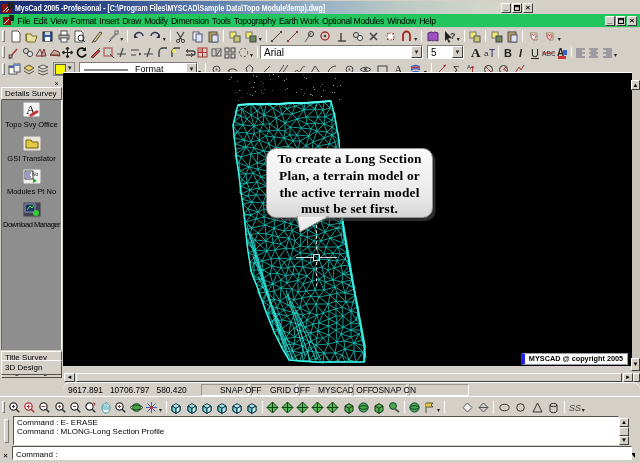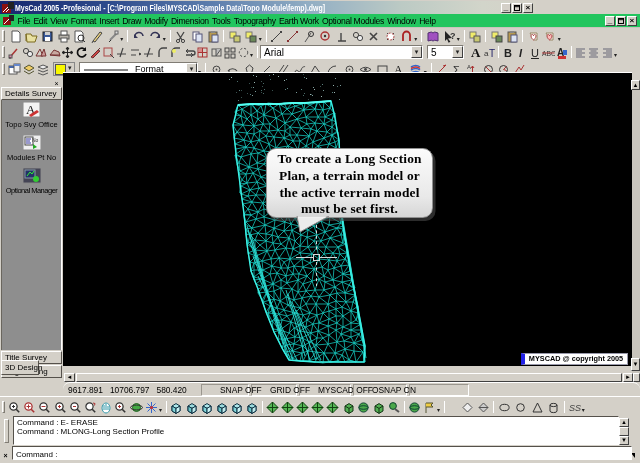--- a/index.html
+++ b/index.html
@@ -600,37 +600,41 @@
 
 <div class="abs" style="left:0;top:78px;width:63px;height:318px;background:#d4d0c8"></div>
 <div class="abs" style="left:52px;top:80px;width:9px;height:8px;font-size:7px;line-height:7px;text-align:center;color:#000">×</div>
 <div class="phdr abs" style="left:1px;top:87px;width:61px">Details Survey</div>
 <div class="abs" style="left:1px;top:100px;width:61px;height:250px;background:#8e8e8e;border-left:1px solid #6a665e;border-right:1px solid #fff">
   <div class="pitem" style="margin-top:2px"><svg width="17" height="16">
         <rect x="0" y="0" width="17" height="15" fill="#f4f4f4" stroke="#888"></rect>
         <text x="3" y="12" font-size="13" font-family="Liberation Serif" fill="#111">A</text>
         <path d="M6 13l8-5 2 2-8 5z" fill="#c33"></path>
       </svg><div>Topo Svy Office</div></div>
+  <div class="pitem" style="margin-top:7px"><svg width="18" height="16">
+        <rect x="0" y="0" width="18" height="15" fill="#e8e4da" stroke="#888"></rect>
+        <path d="M3 4h5l1 2h6v6H3z" fill="#e0c840" stroke="#776010"></path>
+      </svg><div>GSI Translator</div></div>
   <div class="pitem" style="margin-top:6px"><svg width="18" height="16">
         <rect x="0" y="0" width="18" height="15" fill="#f0f0f0" stroke="#888"></rect>
         <rect x="2" y="2" width="8" height="8" fill="#fff" stroke="#444"></rect>
         <path d="M3 4h5M3 6h4M3 8h5" stroke="#339"></path>
         <path d="M10 9l4 3-4 2z" fill="#2a2"></path>
         <text x="9" y="7" font-size="5" fill="#333">No</text>
       </svg><div>Modules Pt No</div></div>
   <div class="pitem" style="margin-top:6px"><svg width="18" height="16">
         <rect x="0" y="0" width="18" height="15" fill="#445" stroke="#888"></rect>
         <rect x="2" y="2" width="10" height="8" fill="#236" stroke="#89a"></rect>
         <path d="M4 8l3-4 2 2 2-3" stroke="#3e3" fill="none"></path>
         <circle cx="13" cy="11" r="3" fill="#3c3"></circle>
-      </svg><div style="letter-spacing:-0.5px;white-space:nowrap">Optional Manager</div></div>
+      </svg><div style="letter-spacing:-0.5px;white-space:nowrap">Download Manager</div></div>
 </div>
 <div class="phdr abs" style="left:1px;top:351px;width:61px">Title Survey</div>
 <div class="phdr abs" style="left:1px;top:365px;width:61px">Engineering</div>
-<div class="phdr abs" style="left:1px;top:360px;width:38px;height:15px;line-height:14px">3D Design</div>
+<div class="phdr abs" style="left:1px;top:360px;width:61px;height:15px;line-height:14px">3D Design</div>
 
 <div id="canvas" class="abs">
 <svg width="569" height="294" viewBox="63 79 569 294">
 <path d="M282 326L291 328M304 116L292 120M336 154L335 148M348 259L346 250M342 361L338 367M285 129L292 120M293 280L286 282M291 230L284 237M346 250L344 241M270 312L263 308M300 331L306 333M263 293L256 290M312 260L319 265M289 244L295 247M286 351L285 345M330 244L321 247M298 156L305 163M247 125L243 131M237 170L240 177M331 164L321 167M292 180L285 187M335 359L338 367M348 259L347 259M324 260L317 253M354 295L355 294M343 232L341 229M281 250L275 256M254 132L258 125M316 310L323 319M263 293L262 285M274 234L272 241M312 287L315 296M269 137L263 130M240 190L241 192M270 280L262 285M262 306L258 299M282 354L285 345M250 241L248 249M260 137L269 137M352 281L343 280M269 137L266 142M354 349L359 340M266 201L275 203M326 253L321 247M293 147L284 144M318 108L317 108M274 305L263 308M350 277L352 281M329 325L319 329M317 241L325 238M325 238L321 247M251 148L254 140M343 280L341 272M264 157L269 150M276 124L282 120M335 293L330 301M288 152L284 144M330 244L343 249M304 116L310 111M266 247L273 249M337 348L344 347M291 167L293 174M305 163L312 156M247 125L241 122M282 197L291 191M288 274L284 268M351 343L359 340M298 156L290 159M302 304L298 298M347 259L340 260M244 220L248 215M304 182L306 190M362 336L361 330M279 110L284 109M295 224L291 230M362 346L354 349M267 257L256 262M307 243L314 247M319 265L329 266M282 197L275 203M317 241L314 232M342 361L345 355M243 210L244 220M281 294L287 289M250 241L246 235M282 326L280 336M259 146L266 142M279 264L281 274M249 173L257 169M343 232L342 221M287 322L295 319M247 189L250 196M295 319L291 328M340 170L330 171M323 184L328 193M329 368L323 369M236 160L246 153M271 217L270 206M271 178L269 185M346 308L355 301M257 117L258 125M288 222L280 223M336 307L328 310M263 276L262 267M320 190L317 181M339 146L338 138M310 171L304 175M235 150L234 144M285 228L280 223M354 295L349 291M318 152L320 161M265 231L274 234M365 352L365 368M295 319L303 321M252 234L246 228M302 359L303 367M275 226L265 231M294 306L298 298M291 198L291 191M247 139L244 146M312 192L317 181M279 320L277 314M250 268L251 277M282 197L275 196M340 170L340 158M341 241L330 244M287 289L298 286M328 193L330 186M341 241L343 235M340 158L339 146M324 203L328 193M317 321L313 330M306 152L312 156M276 154L271 158M233 131L237 138M340 158L336 154M354 349L345 355M341 210L342 215M237 138L234 144M340 170L340 180M258 218L251 221M240 177L249 173M256 225L258 218M339 146L336 154M259 146L269 150M235 161L239 169M340 170L338 164M282 354L284 358M314 275L312 287M252 110L261 112M317 344L318 337M257 117L251 121M337 137L332 141M295 112L302 110M298 179L304 182M349 271L341 272M253 179L249 173M281 250L273 249M282 171L293 174M342 361L335 359M351 343L341 340M302 304L311 302M264 223L275 226M266 247L272 241M263 209L271 217M284 316L279 320M336 307L342 313M338 164L330 171M318 108L323 116M310 184L310 171M292 236L284 237M270 130L263 130M326 157L318 152M270 280L273 290M258 239L252 234M254 269L262 267M330 244L337 234M337 329L343 322M285 228L274 234M329 325L329 317M294 272L303 273M291 230L292 236M358 319L358 312M315 129L324 130M277 279L286 282M299 232L291 230M333 286L324 282M331 107L317 108M242 115L251 121M259 146L260 137M281 274L277 279M246 153L251 160M341 340L344 347M346 250L347 259M306 152L305 163M287 322L282 326M295 112L304 116M294 350L295 343M324 296L325 288M282 197L291 198M295 224L303 221M315 296L311 302M270 328L268 319M332 178L324 176M345 368L356 368M291 167L298 163M324 203L335 195M331 164L320 161M266 110L268 109M332 126L335 119M312 287L319 285M322 273L329 266M292 180L298 179M295 213L301 210M351 336L343 333M265 231L252 234M271 178L264 170M344 241L343 249M301 134L307 130M271 178L261 183M237 170L239 169M244 146L251 148M246 153L241 163M309 204L301 210M324 176L321 167M279 110L282 120M359 320L361 330M264 223L256 225M267 298L258 299M349 291L355 294M338 209L336 202M236 160L241 163M289 366L300 367M315 115L317 108M264 170L267 164M264 157L254 154M330 368L338 367M276 154L279 161M324 260L319 265M251 110L251 121M317 241L307 243M339 190L340 187M263 209L252 208M340 158L331 164M300 194L291 191M290 265L300 259M300 337L295 343M317 344L311 339M237 138L244 146M247 250L255 256M256 225L252 234M260 137L263 130M284 180L277 180M272 168L267 164M298 179L304 175M269 185L267 192M291 167L290 159M237 170L239 180M339 146L335 148M274 305L274 297M266 240L274 234M349 268L348 259M241 200L240 199M234 141L237 138M363 358L354 357M269 137L278 136M311 217L303 221M289 339L285 345M330 244L325 238M271 178L272 168M275 210L282 216M356 304L355 301M263 209L266 201M340 158L338 164M337 267L334 274M324 359L316 358M341 229L329 231M294 334L291 328M294 306L286 303M264 170L258 175M298 156L300 147M309 204L304 199M294 350L302 344M323 184L320 190M235 161L241 163M310 319L303 321M245 230L246 240M267 257L271 265M343 280L349 271M330 223L334 215M327 138L324 130M272 168L279 161M246 240L247 250M341 210L340 200M351 343L354 349M282 171L272 168M310 348L303 352M340 200L339 190M247 139L254 132M307 243L308 236M324 296L335 293M285 345L295 343M290 141L290 133M336 307L330 301M280 307L277 314M304 199L298 203M276 124L278 136M362 336L362 346M254 283L263 276M318 108L324 108M304 199L314 199M350 277L349 271M300 331L291 328M302 344L311 339M253 179L246 180M341 229L337 234M299 232L301 241M258 175L257 169M342 361L349 366M291 191L296 187M286 282L288 274M315 129L307 130M349 268L349 271M256 201L259 194M305 109L302 110M285 187L291 191M325 123L324 130M340 170L338 173M270 328L273 335M330 244L326 253M294 350L286 351M331 107L330 114M318 337L329 341M319 329L313 330M308 253L307 243M300 331L300 337M351 317L351 329M241 192L240 199M295 213L298 203M285 129L285 137M300 194L291 198M331 164L336 154M328 276L334 274M258 159L267 164M353 308L355 301M263 308L267 298M301 134L290 133M254 286L254 283M312 163L305 163M316 351L310 348M288 152L279 161M294 306L292 295M305 109L304 116M319 285L325 288M295 112L292 120M291 198L298 203M351 336L359 340M236 121L241 122M330 368L335 359M341 340L343 333M311 217L317 219M330 223L327 216M309 142L313 148M247 250L248 259M308 357L309 367M242 186L246 180M285 129L278 136M284 144L278 136M293 280L298 286M248 259L250 268M337 234L343 235M345 368L338 367M282 354L286 351M279 161L290 159M287 289L281 286M340 180L340 187M341 241L343 249M266 201L259 194M251 148L254 154M253 179L261 183M292 120L297 125M307 243L301 241M324 359L335 359M284 144L276 154M248 259L255 256M263 293L258 299M301 134L297 125M342 313L343 322M270 130L278 136M256 201L252 208M300 337L294 334M274 234L284 237M282 120L287 115M266 318L270 328M290 141L285 137M301 241L308 236M333 259L337 267M321 227L317 219M310 223L321 227M314 275L310 269M290 265L286 254M266 247L267 257M354 295L355 301M334 215L342 215M303 321L300 314M343 232L343 235M241 122L235 118M329 368L338 367M256 290L262 285M317 108L310 111M292 180L291 191M312 163L321 167M276 189L277 180M331 107L324 108M310 223L303 221M256 201L263 209M306 152L300 147M325 288L324 282M314 232L305 229M278 243L284 237M259 146L254 140M337 267L345 265M337 348L329 341M340 180L338 173M281 274L284 268M310 223L311 217M335 293L345 299M306 310L316 310M234 128L243 131M302 304L300 314M307 130L311 135M274 305L267 298M306 123L307 130M310 184L317 181M301 210L313 209M274 143L269 137M292 109L302 110M320 161L321 167M266 247L258 239M286 351L292 357M317 137L313 148M294 272L293 280M345 355L354 357M253 179L258 175M341 241L337 234M300 252L301 241M285 187L282 197M289 366L292 364M267 257L275 256M274 338L282 354M254 132L254 140M272 327L268 319M282 354L289 366M315 368L323 369M263 276L272 272M305 109L292 109M299 232L292 236M294 272L290 265M281 294L286 303M310 171L316 174M361 330L351 336M309 204L313 209M300 252L293 255M349 366L354 357M312 287L307 282M278 345L280 336M317 253L314 247M321 227L325 238M294 306L300 314M308 357L316 358M272 272L270 280M234 128L241 122M346 308L345 299M273 290L267 298M332 178L330 171M300 331L294 334M266 201L270 206M307 282L298 286M328 310L323 319M298 286L299 280M341 272L345 265M285 187L277 180M326 157L336 154M267 257L262 267M328 276L324 282M319 212L317 204M288 311L280 307M335 293L325 288M309 142L297 141M311 217L301 210M258 239L265 231M279 110L273 114M323 319L329 317M302 359L303 352M310 223L317 219M324 203L319 212M250 196L259 194M324 296L315 296M314 247L321 247M347 259L338 253M245 230L246 228M332 133L324 130M289 244L286 254M273 290L262 285M266 318L263 308M254 132L251 121M312 287L306 297M330 223L329 231M267 192L275 196M257 117L251 110M348 259L345 265M296 187L306 190M242 205L252 208M266 201L275 196M345 265L340 260M299 170L293 174M290 265L302 265M334 274L341 272M324 144L327 138M305 163L298 163M235 150L236 155M246 153L236 155M310 171L305 163M311 339L310 348M358 319L356 326M319 285L324 282M252 110L257 117M300 367L309 367M281 294L292 295M236 160L236 155M333 259L326 253M314 275L319 265M319 212L313 209M317 241L314 247M251 160L258 159M314 199L312 192M323 184L330 186M274 297L281 294M286 351L284 358M300 252L295 247M319 303L324 296M333 259L340 260M342 221L339 221M274 338L280 336M297 141L290 133M251 277L254 286M346 250L338 253M263 209L258 218M248 215L252 208M336 154L329 150M304 199L312 192M324 144L332 141M313 330L306 333M300 367L302 359M267 257L273 249M328 350L316 351M336 322L337 329M311 339L306 333M255 256L255 246M317 364L323 369M328 350L323 344M247 139L243 131M324 108L330 114M282 216L288 215M275 226L271 217M288 215L288 222M292 236L301 241M244 220L251 221M309 142L317 137M275 256L286 254M251 277L254 283M317 253L312 260M268 319L277 314M246 228L251 221M278 243L281 250M342 288L345 299M304 182L304 175M294 306L302 304M302 359L292 357M338 209L329 210M246 240L250 241M279 264L286 254M309 367L316 358M256 225L265 231M338 164L331 164M267 192L261 183M257 188L253 179M349 366L356 368M260 137L254 140M270 280L277 279M324 203L336 202M324 144L313 148M304 199L301 210M365 352L354 349M281 274L272 272M300 337L311 339M244 220L244 221M272 327L273 335M288 152L276 154M308 357L303 367M354 349L344 347M312 163L310 171M262 267L256 262M310 171L321 167M345 368L342 361M291 167L282 171M347 259L345 265M251 277L254 276M247 139L251 148M318 108L315 115M328 332L329 341M323 184L332 178M258 239L266 240M306 123L297 125M317 344L316 351M294 272L302 265M333 259L329 266M315 129L317 137M295 112L287 115M342 313L336 315M301 134L311 135M309 142L301 134M298 179L296 187M312 192L322 196M243 210L248 215M317 344L323 344M324 176L330 171M272 168L271 158M292 109L284 109M249 173L246 180M351 343L344 347M238 111L235 118M319 212L329 210M262 306L266 318M337 137L336 128M241 200L242 205M300 331L307 326M282 197L282 209M299 170L298 163M309 142L306 152M343 280L333 286M319 303L316 310M351 317L353 308M330 368L324 359M250 268L256 262M352 286L342 288M258 218L264 215M274 305L280 307M257 117L261 112M295 224L299 232M317 253L321 247M235 150L244 146M246 153L244 146M234 141L234 144M310 184L312 192M271 178L282 171M306 152L298 156M265 231L266 240M300 331L295 319M287 289L292 295M324 296L319 285M284 316L295 319M274 143L266 142M258 125L251 121M299 170L305 163M252 234L246 235M315 115L318 123M247 125L251 121M322 196L317 204M325 123L330 114M263 276L254 269M328 310L330 301M328 332L337 329M279 264L271 265M319 303L328 310M308 357L316 351M303 273L299 280M275 210L270 206M246 153L254 154M292 120L282 120M336 322L329 325M324 144L329 150M292 236L295 247M315 368L309 367M341 229L339 221M275 210L275 203M285 228L284 237M332 133L327 138M285 129L290 133M340 180L340 180M324 130L317 137M258 175L249 173M266 110L261 112M339 146L332 141M306 333L307 326M264 223L258 218M271 178L277 180M306 297L303 290M338 209L334 215M304 116L302 110M252 208L248 202M310 269L319 265M291 205L282 209M356 304L358 312M302 265L300 259M270 312L277 314M332 133L332 141M274 143L269 150M293 147L290 141M319 303L311 302M332 178L338 173M238 111L242 115M310 319L316 310M264 223L265 231M304 116L297 125M334 119L331 108M344 241L341 241M272 327L279 320M284 316L288 311M299 170L298 179M263 209L264 215M285 129L297 125M317 241L321 247M310 184L316 174M269 185L261 183M278 136L285 137M318 337L313 330M282 171L277 180M280 307L286 303M269 150L266 142M243 210L252 208M274 297L267 298M271 178L258 175M250 268L254 269M233 131L234 128M292 295L298 286M259 146L254 154M293 255L295 247M334 119L332 126M288 152L293 147M313 330L307 326M307 282L303 290M343 232L337 234M245 230L244 221M337 348L336 336M240 177L246 180M274 305L277 314M310 184L306 190M327 216L329 210M300 252L307 243M351 317L342 313M241 200L248 202M277 279L281 286M334 119L325 123M257 117L264 121M346 250L343 249M254 286L256 290M306 297L298 298M276 189L285 187M258 239L250 241M317 241L308 236M337 137L332 133M284 109L287 115M315 115L323 116M314 275L324 282M332 178L330 186M300 331L303 321M244 221L251 221M264 121L276 124M254 286L262 285M338 209L342 215M268 319L270 312M328 350L324 359M330 244L338 253M250 241L255 246M269 185L277 180M284 144L285 137M297 141L301 134M329 231L321 227M263 276L270 280M289 244L278 243M353 308L358 312M290 133L285 137M282 197L291 205M328 332L318 337M326 157L320 161M317 364L309 367M339 190L330 186M281 294L273 290M318 337L319 329M337 267L341 272M266 110L264 121M323 116L330 114M323 184L317 181M276 189L267 192M255 256L260 251M300 367L303 367M310 319L306 310M324 260L326 253M335 293L337 299M315 129L318 123M336 336L329 341M336 307L346 308M274 143L284 144M308 253L317 253M267 192L259 194M326 253L338 253M239 180L246 180M278 243L274 234M356 368L364 368M316 174L321 167M335 148L332 141M281 274L288 274M295 213L291 205M254 283L254 276M319 212L327 216M263 276L262 285M345 299L337 299M297 141L290 141M240 190L240 199M291 205L298 203M315 115L304 116M303 321L307 326M291 198L291 205M247 189L246 180M352 286L355 294M247 189L241 192M342 221L341 229M292 109L295 112M249 173L239 169M317 253L319 265M324 144L317 137M297 141L293 147M279 110L287 115M361 330L356 326M306 297L311 302M241 200L241 192M329 368L324 359M335 195L328 193M329 325L323 319M312 260L300 259M314 232L308 236M354 349L363 358M316 174L317 181M289 339L291 328M339 190L335 195M285 187L284 180M284 316L280 307M289 244L284 237M273 335L280 336M236 121L234 128M248 249L255 246M251 160L241 163M346 308L337 299M279 264L275 256M282 216L288 222M335 195L330 186M336 128L332 126M264 121L270 130M264 223L264 215M349 366L345 355M301 210L303 221M335 293L342 288M256 201L248 202M234 144L244 146M318 152L313 148M273 114L268 109M281 294L280 307M353 308L346 308M306 297L315 296M263 276L254 276M256 201L266 201M365 352L362 346M317 344L310 348M327 216L334 215M343 322L343 333M324 130L318 123M341 210L338 209M356 368L349 366M251 160L257 169M324 108L317 108M351 336L341 340M323 184L324 176M272 327L282 326M251 160L254 154M317 364L324 359M251 277L254 269M309 204L317 204M287 322L284 316M289 339L295 343M274 297L273 290M266 240L272 241M270 328L272 327M324 260L329 266M257 188L267 192M315 368L317 364M274 143L278 136M336 322L343 322M300 252L300 259M351 317L358 312M238 111L251 110M290 265L284 268M247 125L242 115M323 116L324 108M331 164L330 171M293 280L287 289M323 319L317 321M267 257L260 251M322 273L319 265M345 355L335 359M292 357L303 352M343 280L334 274M258 295L256 290M337 137L338 138M330 114L331 108M275 226L285 228M278 243L273 249M274 143L276 154M336 128L332 133M356 368L363 358M310 269L312 260M308 253L300 259M256 225L246 228M308 357L310 348M294 350L285 345M300 367L292 364M300 194L298 203M330 223L321 227M310 319L317 321M242 115L241 122M254 269L254 276M317 364L316 358M306 310L302 304M356 304L353 308M289 339L280 336M343 249L338 253M258 175L261 183M328 276L329 266M287 322L279 320M247 250L248 249M328 350L335 359M335 148L329 150M339 221L334 215M330 223L339 221M340 180L330 186M327 138L332 141M289 366L284 358M337 348L341 340M318 152L329 150M306 123L318 123M264 170L257 169M337 348L345 355M299 170L310 171M302 344L310 348M326 253L317 253M285 164L290 159M328 332L336 336M284 316L277 314M292 180L284 180M274 297L280 307M329 325L328 332M280 336L291 328M274 305L270 312M284 144L290 141M240 190L247 189M275 203L270 206M292 109L287 115M240 177L239 169M295 213L288 215M275 256L273 249M273 290L263 293M288 215L282 209M272 272L271 265M264 121L263 130M282 216L271 217M359 320L358 312M295 213L295 224M306 310L311 302M247 139L237 138M325 123L318 123M266 110L273 114M314 232L310 223M351 317L346 308M266 318L270 312M272 327L280 336M285 228L291 230M358 319L351 317M316 310L311 302M299 170L291 167M285 228L288 222M304 182L296 187M275 226L280 223M264 121L261 112M319 212L311 217M258 218L248 215M337 329L343 333M271 217L264 215M345 299L355 301M266 247L266 240M248 215L251 221M337 348L328 350M309 142L300 147M329 231L325 238M249 173L241 163M315 115L306 123M324 203L329 210M278 243L272 241M275 203L275 196M294 306L288 311M300 367L315 368M275 210L271 217M351 329L343 333M324 176L316 174M292 180L296 187M318 337L323 344M295 224L288 222M266 110L252 110M289 244L292 236M273 290L281 286M292 364L284 358M329 325L337 329M340 180L332 178M328 276L333 286M337 348L335 359M298 179L293 174M235 150L246 153M333 259L338 253M340 200L338 209M302 265L312 260M339 221L342 215M257 188L250 196M242 205L248 202M241 200L250 196M289 244L281 250M308 357L303 352M236 160L235 161M303 273L302 265M324 144L318 152M254 132L263 130M301 241L295 247M316 351L323 344M279 264L290 265M275 226L274 234M262 306L267 298M289 339L294 334M288 311L286 303M293 147L300 147M341 229L330 223M305 109L310 111M285 129L282 120M302 344L303 352M336 307L337 299M320 161L312 163M266 201L267 192M318 337L311 339M314 232L325 238M319 212L317 219M269 150L271 158M364 368L363 358M247 189L253 179M292 295L298 298M327 216L321 227M326 157L331 164M334 274L329 266M250 196L248 202M352 286L343 280M258 159L257 169M293 174L284 180M325 123L323 116M312 156L313 148M340 200L336 202M246 228L244 221M315 115L310 111M310 319L307 326M239 180L242 186M258 159L254 154M281 286L286 282M275 203L282 209M320 190L322 196M293 255L300 259M314 275L319 285M322 273L328 276M239 169L241 163M258 218L252 208M245 230L246 235M262 306L263 308M336 336L343 333M260 137L254 132M266 247L255 246M351 329L343 322M259 146L264 157M241 192L250 196M266 318L268 319M282 171L284 180M279 264L284 268M273 290L277 279M351 343L351 336M349 268L345 265M323 116L318 123M247 189L242 186M292 357L284 358M310 319L300 314M233 131L234 141M295 224L305 229M272 272L277 279M340 200L335 195M328 332L319 329M236 121L235 118M324 296L330 301M306 123L304 116M279 110L268 109M247 125L254 132M243 210L242 205M287 322L291 328M288 215L291 205M297 125L290 133M254 269L256 262M336 322L329 317M308 253L314 247M316 310L317 321M333 259L324 260M305 109L317 108M314 275L322 273M304 199L306 190M274 338L278 345M233 131L243 131M354 349L354 357M307 130L297 125M337 234L329 231M302 265L310 269M330 368L329 368M345 368L349 366M334 119L335 119M256 201L250 196M303 273L310 269M315 129L306 123M322 273L324 282M256 225L251 221M274 338L273 335M257 188L259 194M345 299L349 291M250 241L252 234M329 210L336 202M349 271L345 265M279 161L271 158M287 289L286 282M297 141L300 147M336 322L336 315M281 250L286 254M302 359L292 364M319 285L315 296M299 170L304 175M299 232L308 236M309 142L311 135M303 221L305 229M303 290L298 298M237 170L235 161M268 319L279 320M237 138L243 131M310 184L304 182M306 152L313 148M351 329L356 326M281 294L281 286M324 176L317 181M327 216L317 219M272 272L262 267M313 209L317 204M264 170L272 168M246 153L251 148M276 189L269 185M258 239L255 246M356 368L354 357M329 210L334 215M291 167L285 164M260 137L266 142M258 125L263 130M246 240L248 249M328 310L329 317M299 232L305 229M267 164L271 158M331 107L331 108M326 157L329 150M247 139L254 140M278 345L285 345M318 152L312 156M293 280L299 280M365 352L363 358M290 265L293 255M362 336L359 340M315 129L311 135M307 282L303 273M319 303L315 296M264 223L271 217M282 171L279 161M332 126L325 123M351 317L343 322M363 358L365 368M244 220L245 230M350 277L343 280M255 256L248 249M276 189L275 196M294 272L299 280M327 138L317 137M335 293L333 286M314 275L303 273M282 326L279 320M263 209L270 206M320 190L328 193M240 190L242 186M308 253L312 260M343 322L336 315M245 230L252 234M312 163L312 156M242 115L235 118M291 230L288 222M328 310L336 315M276 154L269 150M248 259L256 262M292 295L286 303M246 240L246 235M295 213L288 222M257 169L267 164M362 346L359 340M294 334L295 343M282 216L282 209M343 280L342 288M311 217L313 209M336 128L335 119M300 252L308 253M254 283L262 285M320 190L312 192M259 146L251 148M316 351L324 359M302 359L308 357M254 132L243 131M351 336L351 329M334 119L330 114M359 320L358 319M288 311L300 314M288 311L295 319M312 287L303 290M271 217L280 223M338 138L332 141M293 255L286 254M264 121L273 114M338 173L330 171M243 131L241 122M301 210L298 203M329 341L323 344M282 354L278 345M264 157L271 158M251 160L249 173M306 297L302 304M354 295L345 299M317 137L311 135M337 267L340 260M282 171L285 164M275 210L282 209M320 161L312 156M255 246L260 251M345 368L329 368M314 199L317 204M361 330L351 329M337 234L325 238M279 264L272 272M342 288L349 291M300 194L296 187M306 310L300 314M264 157L258 159M300 337L302 344M271 265L275 256M258 295L258 299M255 256L267 257M313 330L311 339M294 350L303 352M310 184L304 175M365 352L362 336M276 124L273 114M239 180L240 177M290 265L288 274M351 317L356 326M300 337L306 333M298 163L290 159M352 286L352 281M316 351L316 358M300 194L306 190M317 321L307 326M309 204L314 199M328 350L329 341M280 336L285 345M338 173L340 180M330 186L340 187M336 307L336 315M288 152L290 159M288 152L298 156M303 290L298 286M300 194L304 199M362 336L351 336M281 274L286 282M324 359L323 369M324 203L317 204M356 368L356 368M332 133L332 126M276 189L282 197M271 265L262 267M269 137L270 130M257 188L247 189M314 232L321 227M302 344L295 343M289 244L293 255M329 150L332 141M350 277L349 268M266 247L260 251M292 120L287 115M336 336L337 329M264 157L267 164M314 199L322 196M295 213L303 221M330 301L337 299M336 336L341 340M285 129L276 124M337 267L329 266M336 315L329 317M332 126L324 130M323 319L319 329M344 241L343 235M338 253L340 260M307 282L299 280M238 111L252 110M346 308L342 313M319 303L330 301M335 195L336 202M303 367L309 367M312 192L306 190M345 355L344 347M333 286L325 288M264 121L258 125M364 368L365 368M328 193L322 196M319 329L317 321M276 124L270 130M310 223L305 229M298 156L293 147M359 320L356 326M292 364L292 357M330 171L321 167M298 286L298 298M273 114L282 120M255 256L256 262M282 216L280 223M272 241L273 249M324 203L322 196M293 280L288 274M342 221L342 215M258 295L263 293M308 236L305 229M342 288L333 286M294 350L292 357M352 286L349 291M251 110L242 115M298 156L298 163M295 319L300 314M285 164L279 161M328 310L316 310M294 272L288 274M257 188L261 183M333 286L334 274M292 180L293 174M252 110L251 110M314 275L307 282M263 293L267 298M239 180L240 190" stroke="#17cfc5" stroke-width="0.8" fill="none" opacity="0.95"></path>
 <path d="M247 232L288 364M250 248L290 365M253 262L293 366M258 282L297 366M251 240L283 350M248 236L279 340M288 300L310 366M292 308L316 366M286 296L305 362M296 316L321 366M339 205L364 352M341 220L365 360M337 190L362 340M343 236L366 364M340 212L360 330" stroke="#2adbd2" stroke-width="0.9" fill="none"></path>
 <path d="M238 111 L233 131 L236 160 L240 190 L244 220 L247 250 L251 277 L258 295 L266 318 L274 338 L282 354 L289 366 L300 367 L315 368 L330 368 L345 368 L356 368 L364 368 L365 352 L362 336 L359 320 L356 304 L352 286 L349 268 L346 250 L343 232 L341 210 L339 190 L340 170 L339 146 L334 119 L331 107 L318 108 L305 109 L292 109 L279 110 L266 110 L252 110 Z" stroke="#3cf0e4" stroke-width="1.4" fill="none"></path>
 <path d="M238 111 L252 110 266 110 279 110 292 109 305 109 318 108 331 107" stroke="#52fff2" stroke-width="2.2" fill="none"></path>
 <g>
         <rect x="241" y="103" width="1" height="1" fill="#38504e"></rect>
         <rect x="285" y="95" width="1" height="1" fill="#5d8280"></rect>

